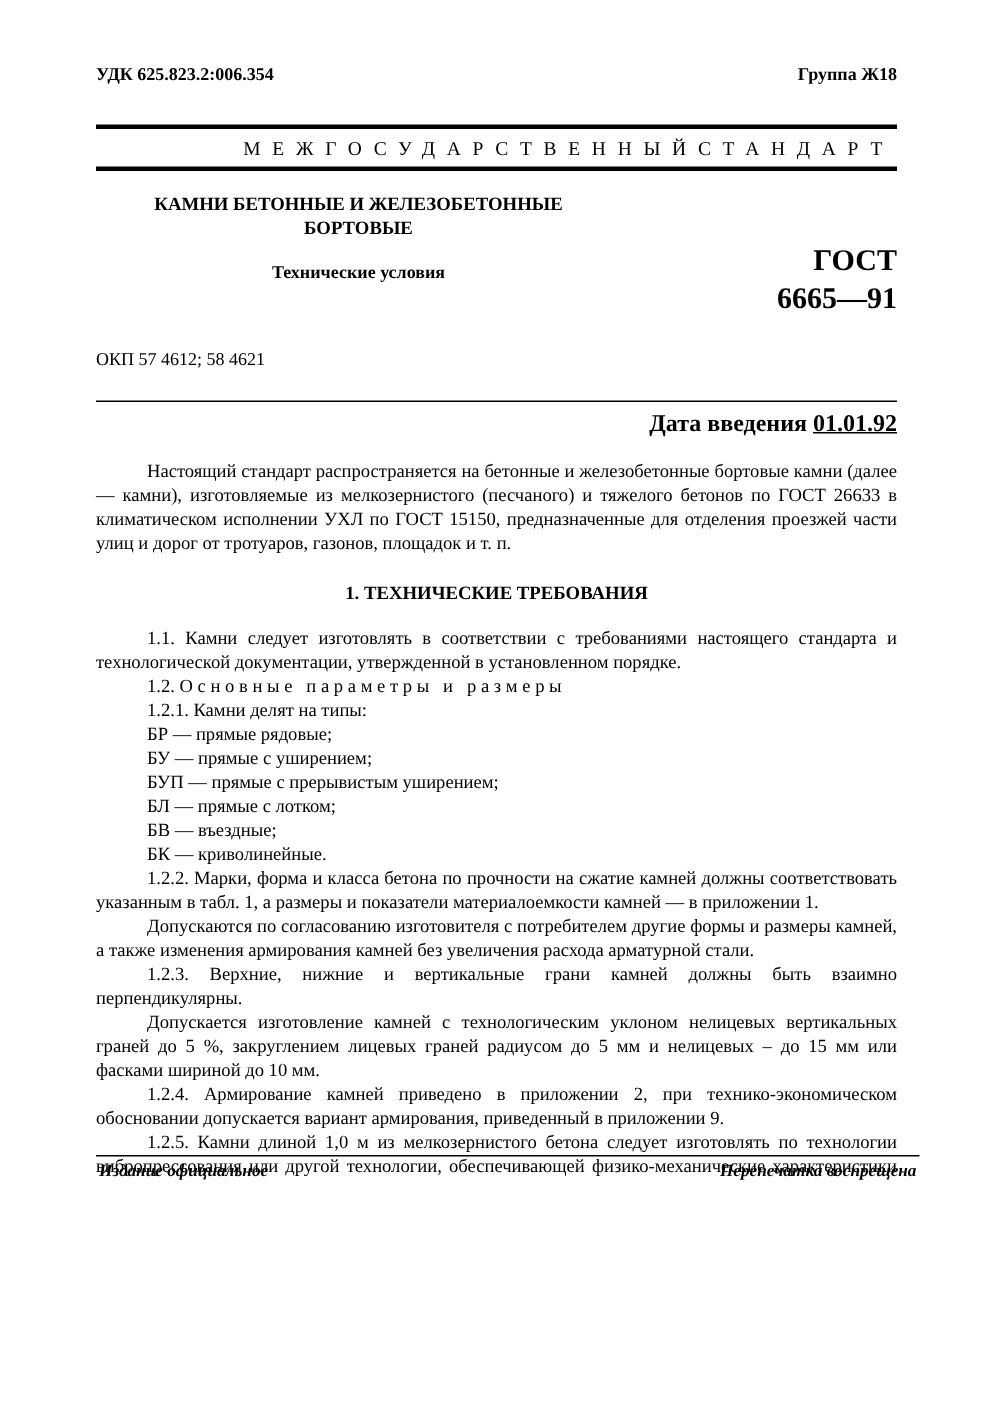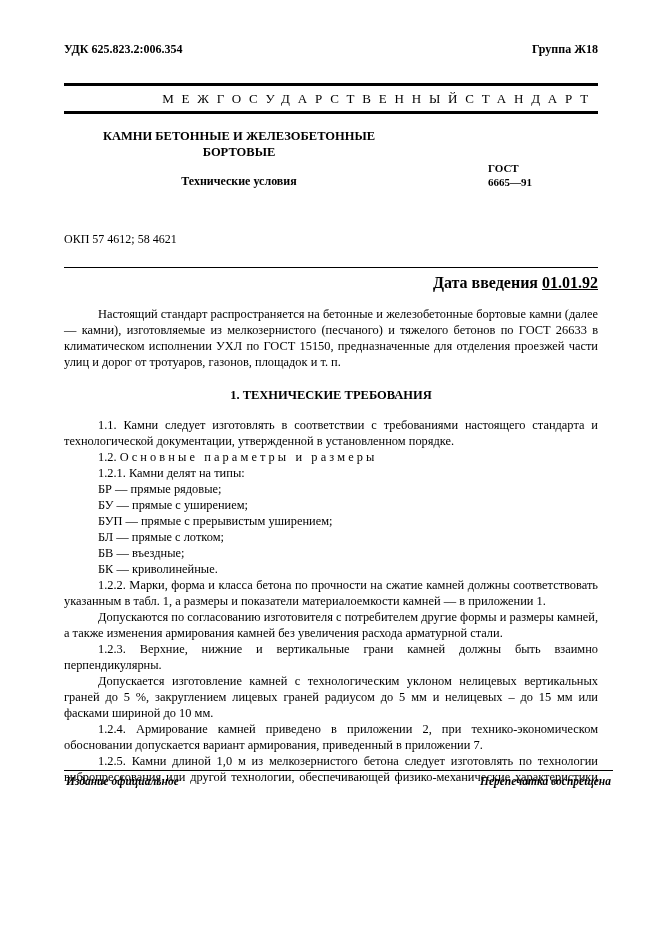--- a/index.html
+++ b/index.html
@@ -34,23 +34,23 @@
     .title-row { position: relative; margin-top: 14px; min-height: 96px; }
     .title-left { width: 350px; text-align: center; }
     .doc-title { font-weight: bold; font-size: 12.5px; line-height: 1.3; }
     .doc-subtitle { font-weight: bold; font-size: 12px; margin-top: 13px; }
     .doc-en { font-size: 10.5px; margin-top: 9px; line-height: 1.3; }
     .designation {
       position: absolute;
       right: 0;
       top: 34px;
       width: 110px;
-      text-align: left;
+      text-align: right;
       font-weight: bold;
-      font-size: 11px;
+      font-size: 20px;
       line-height: 1.25;
     }
     .okp { font-size: 12px; margin-top: 8px; }
     .rule-thin { border: 0; border-top: 1px solid #000; margin: 0; margin-top: 20px; }
     .date-line { text-align: right; font-weight: bold; font-size: 16px; margin-top: 6px; }
     .date-value { text-decoration: underline; }
     .body-text { margin-top: 14px; font-size: 12.4px; line-height: 1.29; }
     p.para { margin: 0; text-indent: 34px; text-align: justify; }
     p.type-item { margin: 0; text-indent: 34px; text-align: left; }
     p.heading {
@@ -126,21 +126,21 @@
     <p class="type-item">БР — прямые рядовые;</p>
     <p class="type-item">БУ — прямые с уширением;</p>
     <p class="type-item">БУП — прямые с прерывистым уширением;</p>
     <p class="type-item">БЛ — прямые с лотком;</p>
     <p class="type-item">БВ — въездные;</p>
     <p class="type-item">БК — криволинейные.</p>
     <p class="para">1.2.2. Марки, форма и класса бетона по прочности на сжатие камней должны соответствовать указанным в табл. 1, а размеры и показатели материалоемкости камней — в приложении 1.</p>
     <p class="para">Допускаются по согласованию изготовителя с потребителем другие формы и размеры камней, а также изменения армирования камней без увеличения расхода арматурной стали.</p>
     <p class="para">1.2.3. Верхние, нижние и вертикальные грани камней должны быть взаимно перпендикулярны.</p>
     <p class="para">Допускается изготовление камней с технологическим уклоном нелицевых вертикальных граней до 5 %, закруглением лицевых граней радиусом до 5 мм и нелицевых – до 15 мм или фасками шириной до 10 мм.</p>
-    <p class="para">1.2.4. Армирование камней приведено в приложении 2, при технико-экономическом обосновании допускается вариант армирования, приведенный в приложении 7.</p>
+    <p class="para">1.2.4. Армирование камней приведено в приложении 2, при технико-экономическом обосновании допускается вариант армирования, приведенный в приложении 9.</p>
     <p class="para">1.2.5. Камни длиной 1,0 м из мелкозернистого бетона следует изготовлять по технологии вибропрессования или другой технологии, обеспечивающей физико-механические характеристики по настоящему стандарту.</p>
     <p class="para">Камни длиной 3,0 и 6,0 м следует изготовлять из тяжелого бетона, армированными.</p>
     <p class="note pre">П р и м е ч а н и е.  Камни длиной 1,0 м из тяжелого бетона допускалось изготавливать до 01.01.96.</p>
   </div>
 
   <div class="footer">
     <hr class="footer-rule-thin">
     <div class="footer-row">
       <span>Издание официальное</span>
       <span>Перепечатка воспрещена</span>

